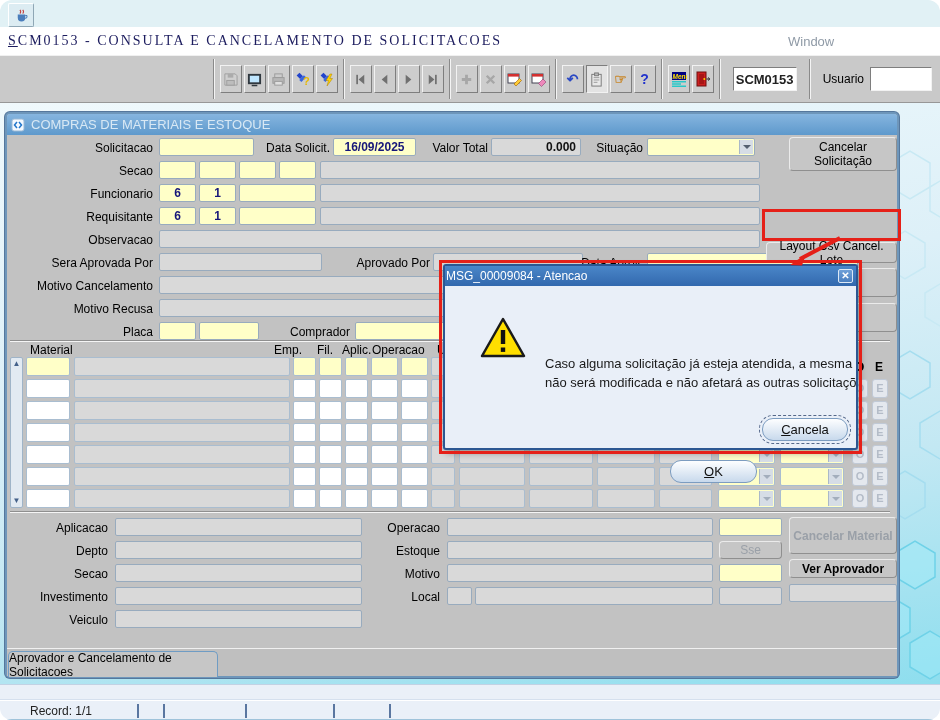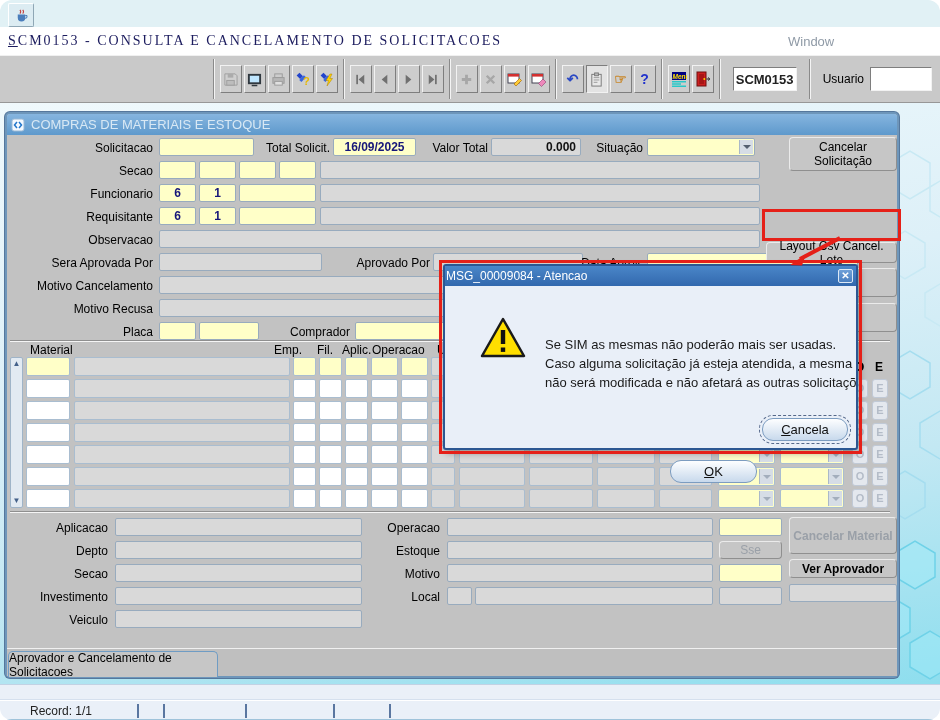--- a/index.html
+++ b/index.html
@@ -314,21 +314,21 @@
         <path d="M6 4 L3.5 7 L6 10 M8 4 L10.5 7 L8 10" stroke="#2277cc" stroke-width="1.5" fill="none"></path>
       </svg>
       <span>COMPRAS DE MATERIAIS E ESTOQUE</span>
     </div>
   </div>
 
   <div class="layer">
 
     <div class="lbl" style="left:40px;top:141px;width:113px;">Solicitacao</div>
     <div class="fld y" style="left:159px;top:138px;width:95px;"></div>
-    <div class="lbl" style="left:240px;top:141px;width:90px;">Total Solicit.</div>
+    <div class="lbl" style="left:240px;top:141px;width:90px;">Data Solicit.</div>
     <div class="fld y val" style="left:333px;top:138px;width:83px;">16/09/2025</div>
     <div class="lbl" style="left:420px;top:141px;width:68px;">Valor Total</div>
     <div class="fld val r" style="left:491px;top:138px;width:90px;">0.000</div>
     <div class="lbl" style="left:580px;top:141px;width:63px;">Situação</div>
     <div class="fld y" style="left:647px;top:138px;width:108px;">
       <span></span>
       <div class="dd-arrow">
           <div class="tri"></div>
         </div>
     </div>
@@ -637,21 +637,20 @@
   <div class="dialog">
     <div class="dlg-title">
       <span>MSG_00009084 - Atencao</span>
       <div class="dlg-close">✕</div>
     </div>
     <svg width="48" height="44" viewBox="0 0 48 44" style="position:absolute;left:34px;top:50px;">
       <polygon points="24,3 45,40 3,40" fill="#ffdf00" stroke="#1a1a1a" stroke-width="2.5" stroke-linejoin="round"></polygon>
       <rect x="21.8" y="14" width="4.4" height="14" fill="#111"></rect>
       <rect x="21.8" y="31.5" width="4.4" height="4.4" fill="#111"></rect>
     </svg>
-    <div class="dlg-line" style="top:71px;">Se SIM as mesmas não poderão mais ser usadas.</div>
     <div class="dlg-line" style="top:90px;">Caso alguma solicitação já esteja atendida, a mesma</div>
     <div class="dlg-line" style="top:109px;">não será modificada e não afetará as outras solicitaçõ</div>
     <div class="dlg-btn" style="left:225px;width:87px;margin-top:42px;">
         <span class="ulf">OK</span>
       </div>
     <div class="dlg-btn focus" style="left:317px;width:86px;">
         <span class="ulf">Cancela</span>
       </div>
   </div>
 

